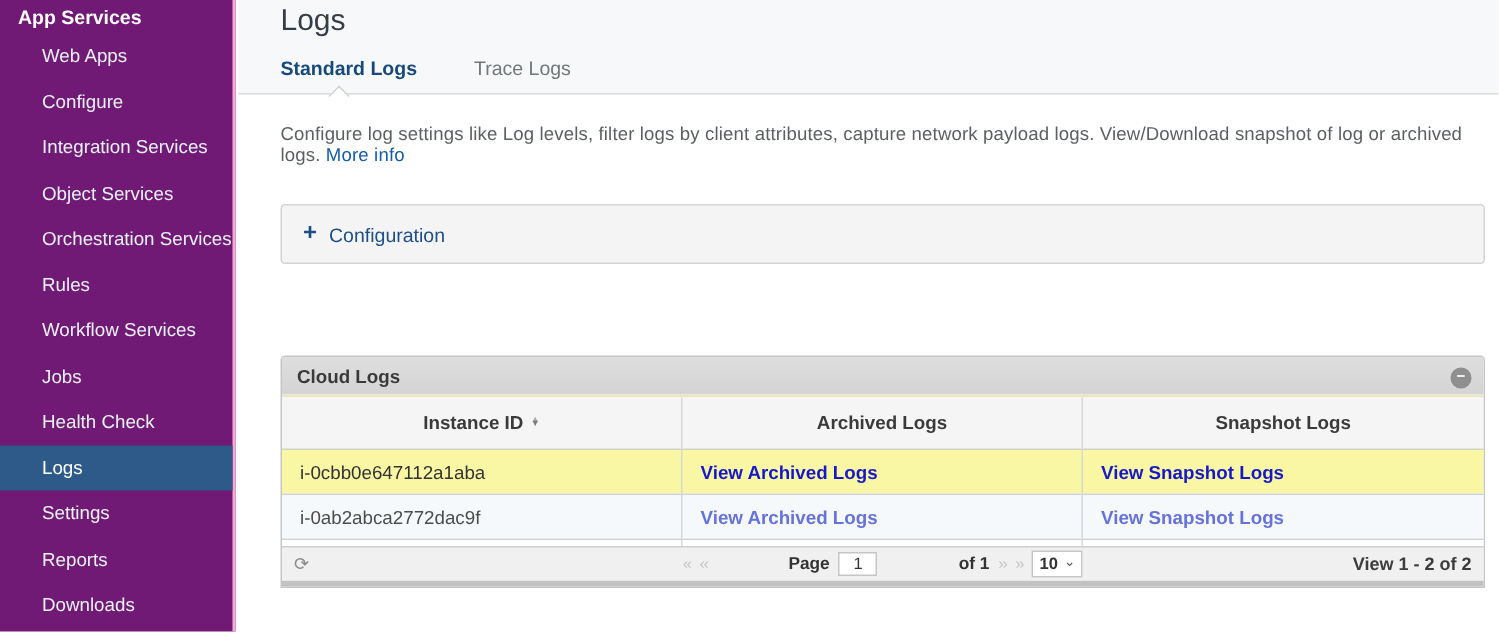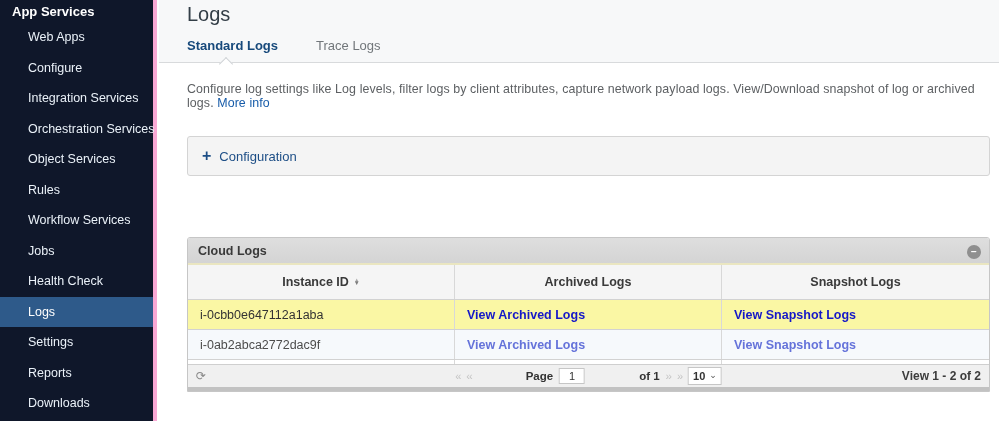--- a/index.html
+++ b/index.html
@@ -2,21 +2,21 @@
 <html><head>
 <meta charset="utf-8">
 <style>
   * { margin: 0; padding: 0; box-sizing: border-box; }
   html, body { width: 999px; height: 421px; overflow: hidden; background: #fff;
     font-family: "Liberation Sans", "DejaVu Sans", sans-serif; }
 
   
   .sidebar {
     position: absolute; left: 0; top: 0; width: 157px; height: 421px;
-    background: #0f172a; border-right: 4px solid #f9a8d4; color: #F2F6FA;
+    background: #701a75; border-right: 2px solid #f9a8d4; color: #F2F6FA;
   }
   .sidebar-header {
     height: 22px; padding: 4px 0 0 12px; font-size: 13px; font-weight: 700; color: #FFFFFF;
   }
   .sidebar-item {
     height: 30.5px; line-height: 30.5px; padding-left: 28px;
     font-size: 12.5px; color: #EAF1F8; cursor: pointer; white-space: nowrap;
   }
   .sidebar-item.selected { background: #2E5A8A; color: #FFFFFF; }
 
@@ -124,22 +124,22 @@
   .grid-bottom { height: 4px; background: #C2C2C2; }
 </style>
 </head>
 <body>
 
 <nav class="sidebar">
   <div class="sidebar-header">App Services</div>
   <div class="sidebar-item">Web Apps</div>
   <div class="sidebar-item">Configure</div>
   <div class="sidebar-item">Integration Services</div>
+  <div class="sidebar-item">Object Services</div>
   <div class="sidebar-item">Orchestration Services</div>
-  <div class="sidebar-item">Object Services</div>
   <div class="sidebar-item">Rules</div>
   <div class="sidebar-item">Workflow Services</div>
   <div class="sidebar-item">Jobs</div>
   <div class="sidebar-item">Health Check</div>
   <div class="sidebar-item selected">Logs</div>
   <div class="sidebar-item">Settings</div>
   <div class="sidebar-item">Reports</div>
   <div class="sidebar-item">Downloads</div>
 </nav>
 

